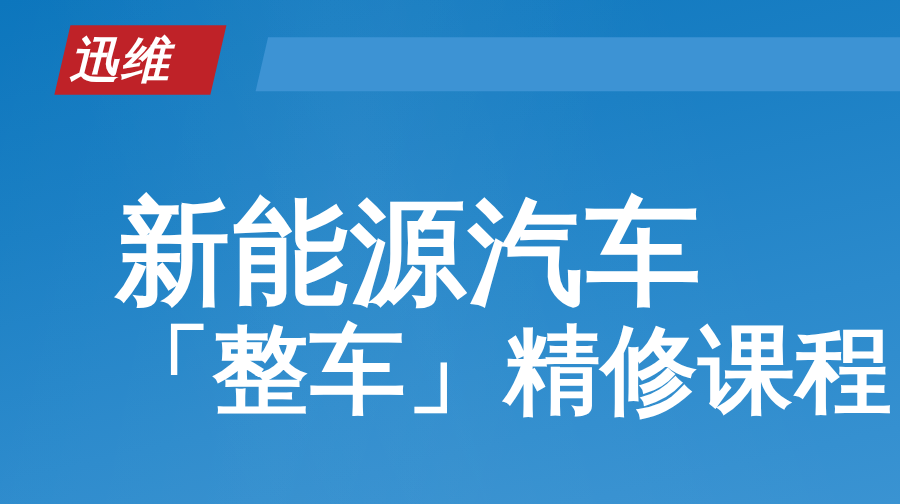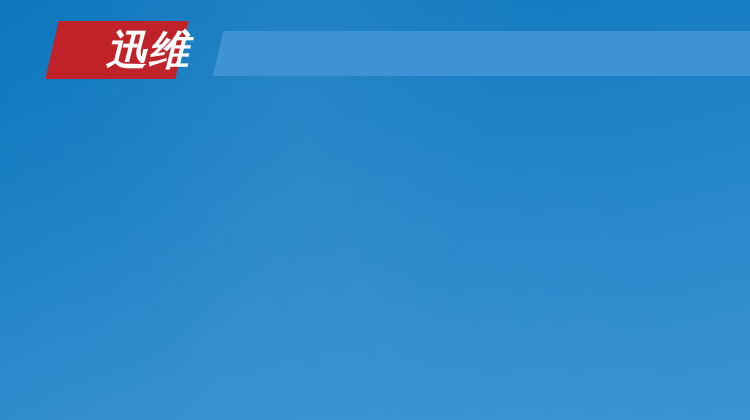--- a/index.html
+++ b/index.html
@@ -77,21 +77,21 @@
     box-shadow: 0 0 0 0 rgba(0,0,0,0);
   }
 
   .logo-text {
     position: absolute;
     left: 58px;
     top: 20px;
     width: 132px;
     height: 60px;
     line-height: 60px;
-    text-align: right;
+    text-align: left;
     color: #ffffff;
     font-size: 41px;
     font-weight: bold;
     font-style: italic;
     letter-spacing: 1px;
     white-space: nowrap;
     font-family: "DejaVu Sans", "Liberation Sans", sans-serif;
   }
 
   
@@ -134,14 +134,18 @@
 
     <div class="banner-strip"></div>
 
 
     <div class="logo-badge"></div>
 
     <div class="logo-text">迅维</div>
 
   </div>
 
+  <div class="headline">
+    <div class="headline-line1">新能源汽车</div>
+    <div class="headline-line2">「整车」精修课程</div>
+  </div>
 
 </div>
 
 </body></html>

